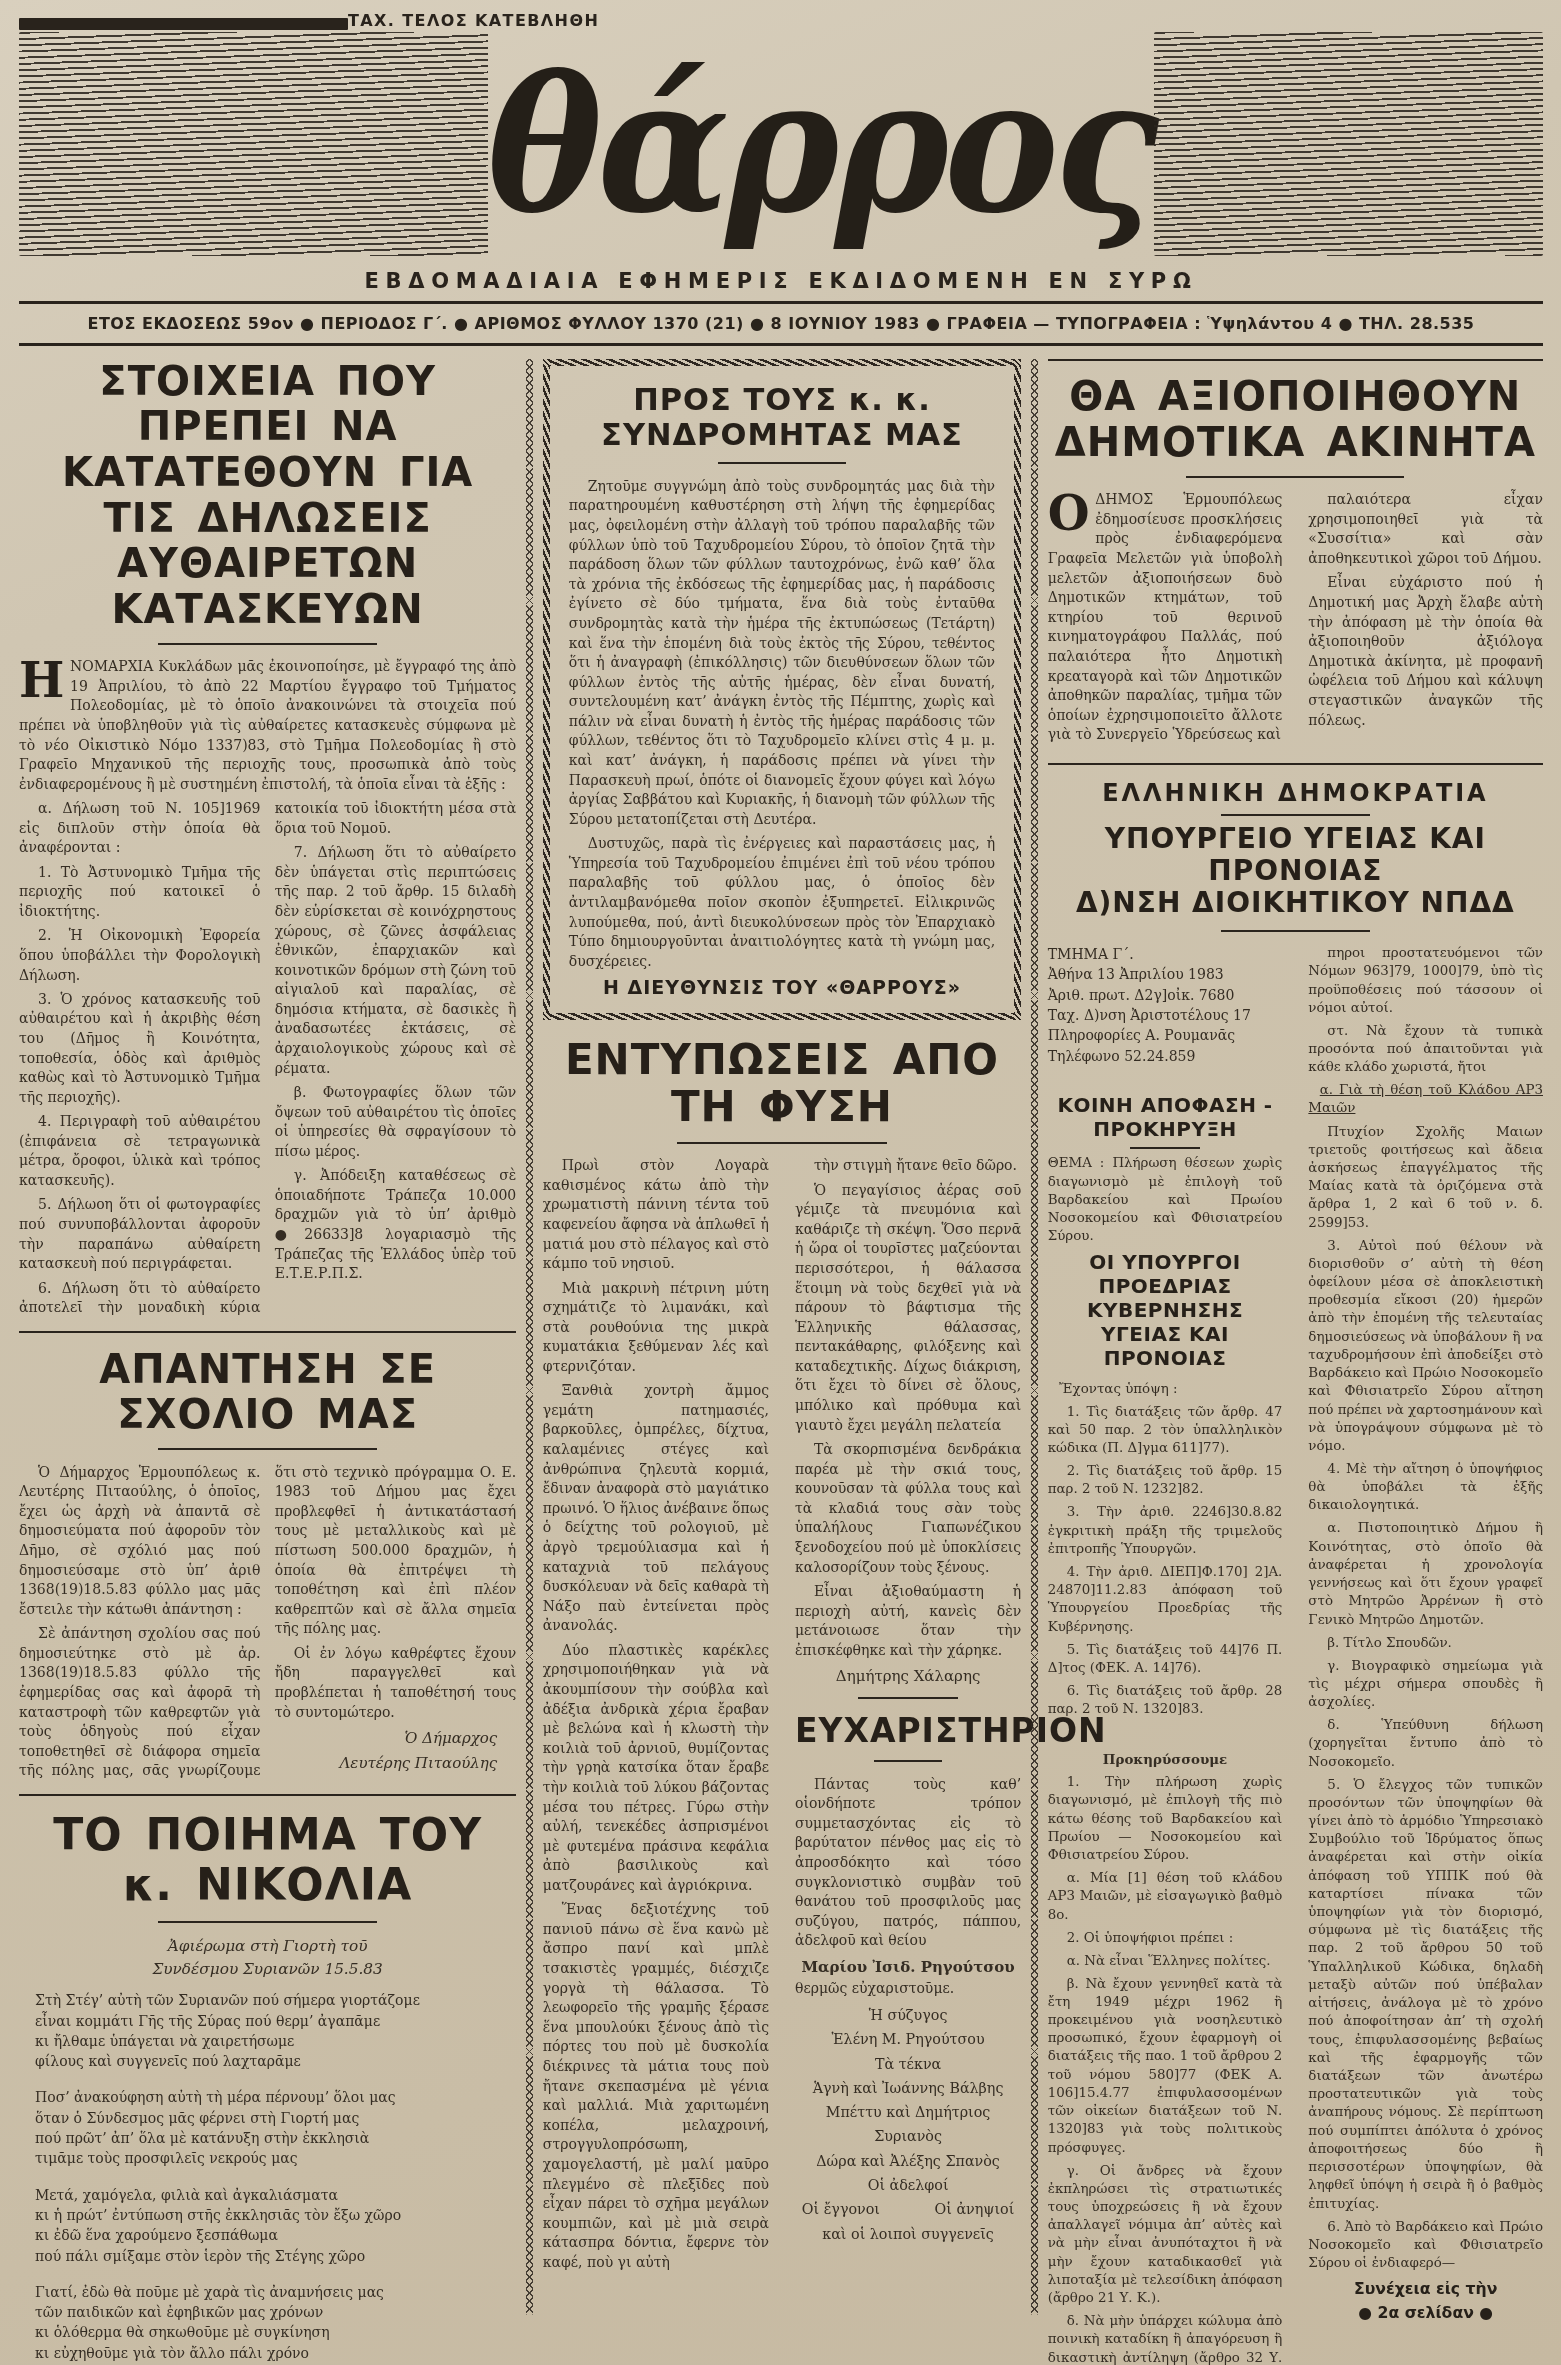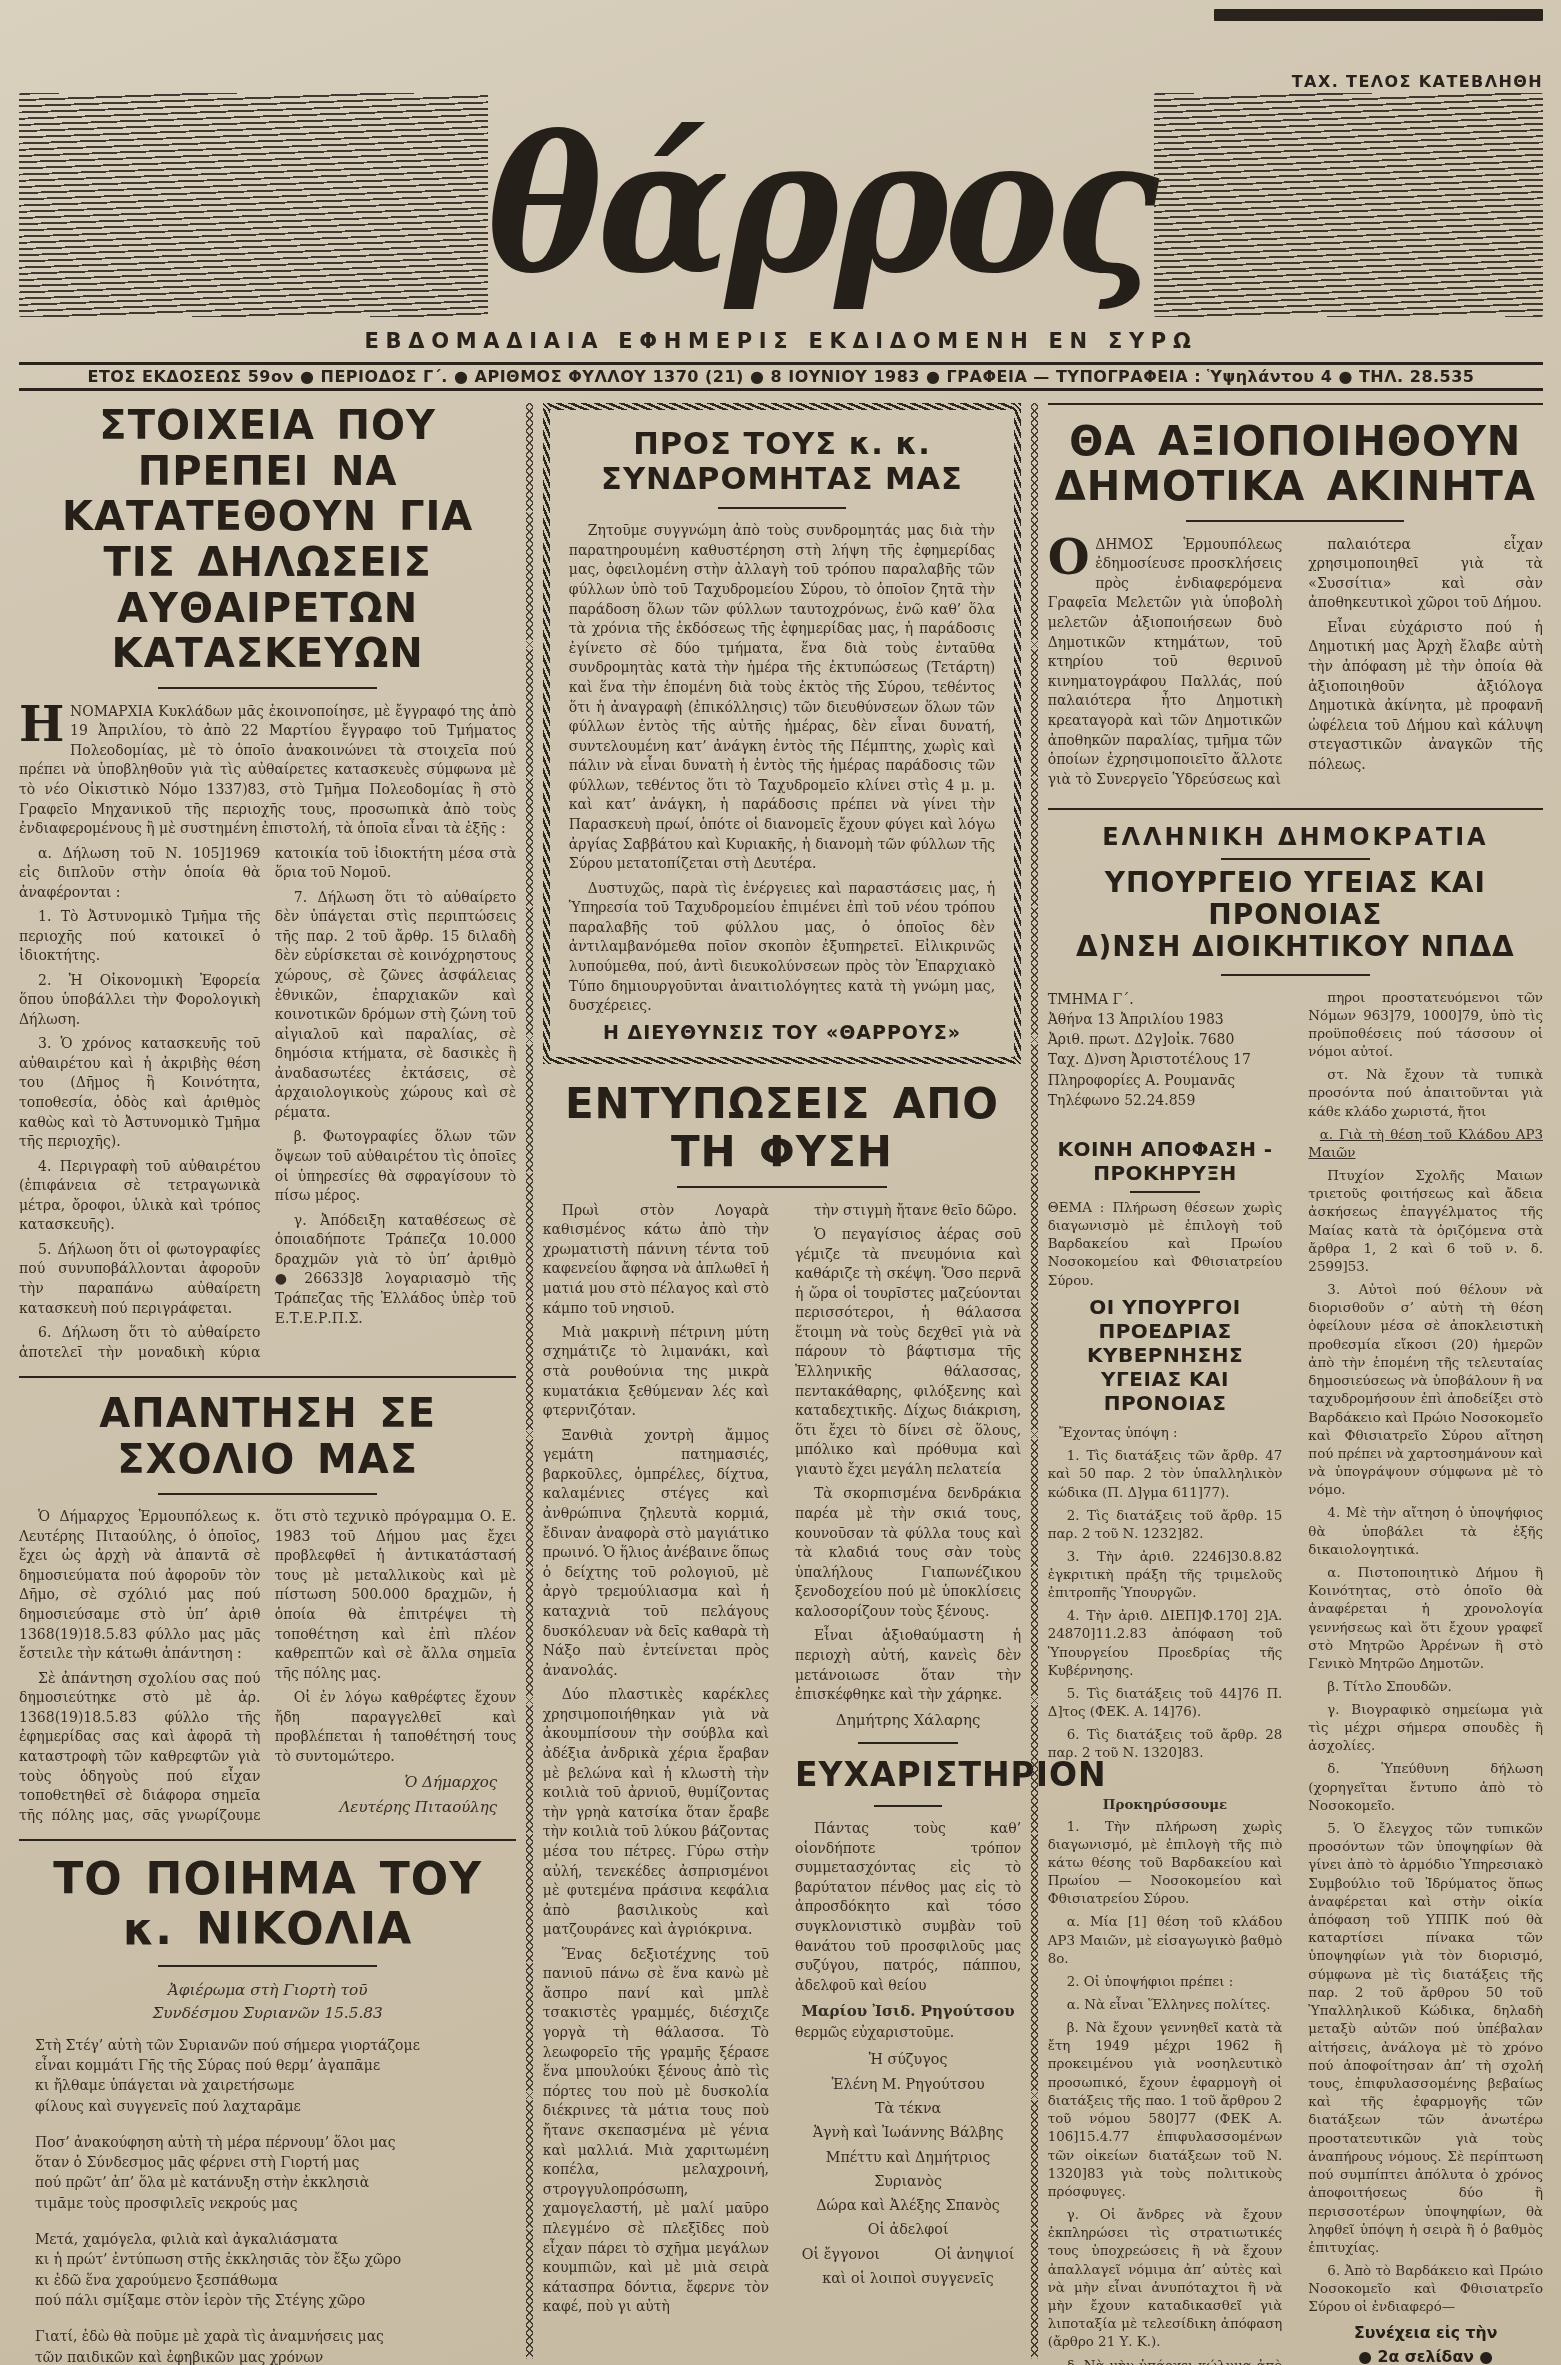--- a/index.html
+++ b/index.html
@@ -7,40 +7,40 @@
     position:relative;
     width:1562px;height:2366px;
     box-sizing:border-box;
     overflow:hidden;
     background:linear-gradient(160deg,#d9d0be 0%,#d0c6b2 22%,#ccc1ab 55%,#c6b9a1 100%);
     color:#352d23;
     font-family:"DejaVu Serif",serif;
     padding:8.6px 19px 0 19px;
   }
   
-  .postal-row{display:flex;flex-direction:column;align-items:flex-end;gap:48px;}
+  .postal-row{display:flex;flex-direction:row;align-items:flex-end;}
   .postal-bar{width:329px;height:12.4px;background:#29231c;border-radius:1px;}
   .postal-text{font-family:"DejaVu Sans",sans-serif;font-weight:bold;font-size:16px;
     letter-spacing:1.4px;color:#29231c;margin-top:2.9px;}
   .masthead{display:flex;align-items:center;justify-content:space-between;margin-top:1.9px;}
   .wave{height:224px;border-radius:1.9px;
     background:
       repeating-linear-gradient(178deg,#2b251e 0 1.9px,rgba(0,0,0,0) 1.9px 6.2px);
     opacity:.88;}
   .wave-left{width:506px;}
   .wave-right{width:420px;}
   .logo-wrap{flex:1;text-align:center;}
   .logo{font-family:"DejaVu Serif",serif;font-style:italic;font-weight:bold;
     font-size:172px;line-height:.95;letter-spacing:-4.8px;color:#241f18;
     transform:scaleY(1.08);display:inline-block;}
   .mast-sub{font-family:"DejaVu Sans",sans-serif;font-weight:bold;font-size:21px;
     letter-spacing:6.7px;text-align:center;color:#29231c;margin:12.4px 0 8.6px;}
   .dateline{font-family:"DejaVu Sans",sans-serif;font-weight:bold;font-size:16px;
     color:#29231c;text-align:center;border-top:3.3px solid #29231c;border-bottom:3.3px solid #29231c;
-    padding:2px 0;letter-spacing:0.5px;}
+    padding:10px 0;letter-spacing:0.5px;}
   
   .content{display:flex;gap:9.5px;padding-top:12.4px;height:1956px;}
   .col{min-width:0;}
   .col-left{width:498px;}
   .col-mid{width:479px;}
   .col-right{width:496px;}
   .orn-v{width:7.6px;align-self:stretch;opacity:.85;border-radius:1.4px;
     background:
       repeating-linear-gradient(45deg,#2e2720 0 1.4px,rgba(0,0,0,0) 1.4px 5.7px),
       repeating-linear-gradient(-45deg,#2e2720 0 1.4px,rgba(0,0,0,0) 1.4px 5.7px);}

